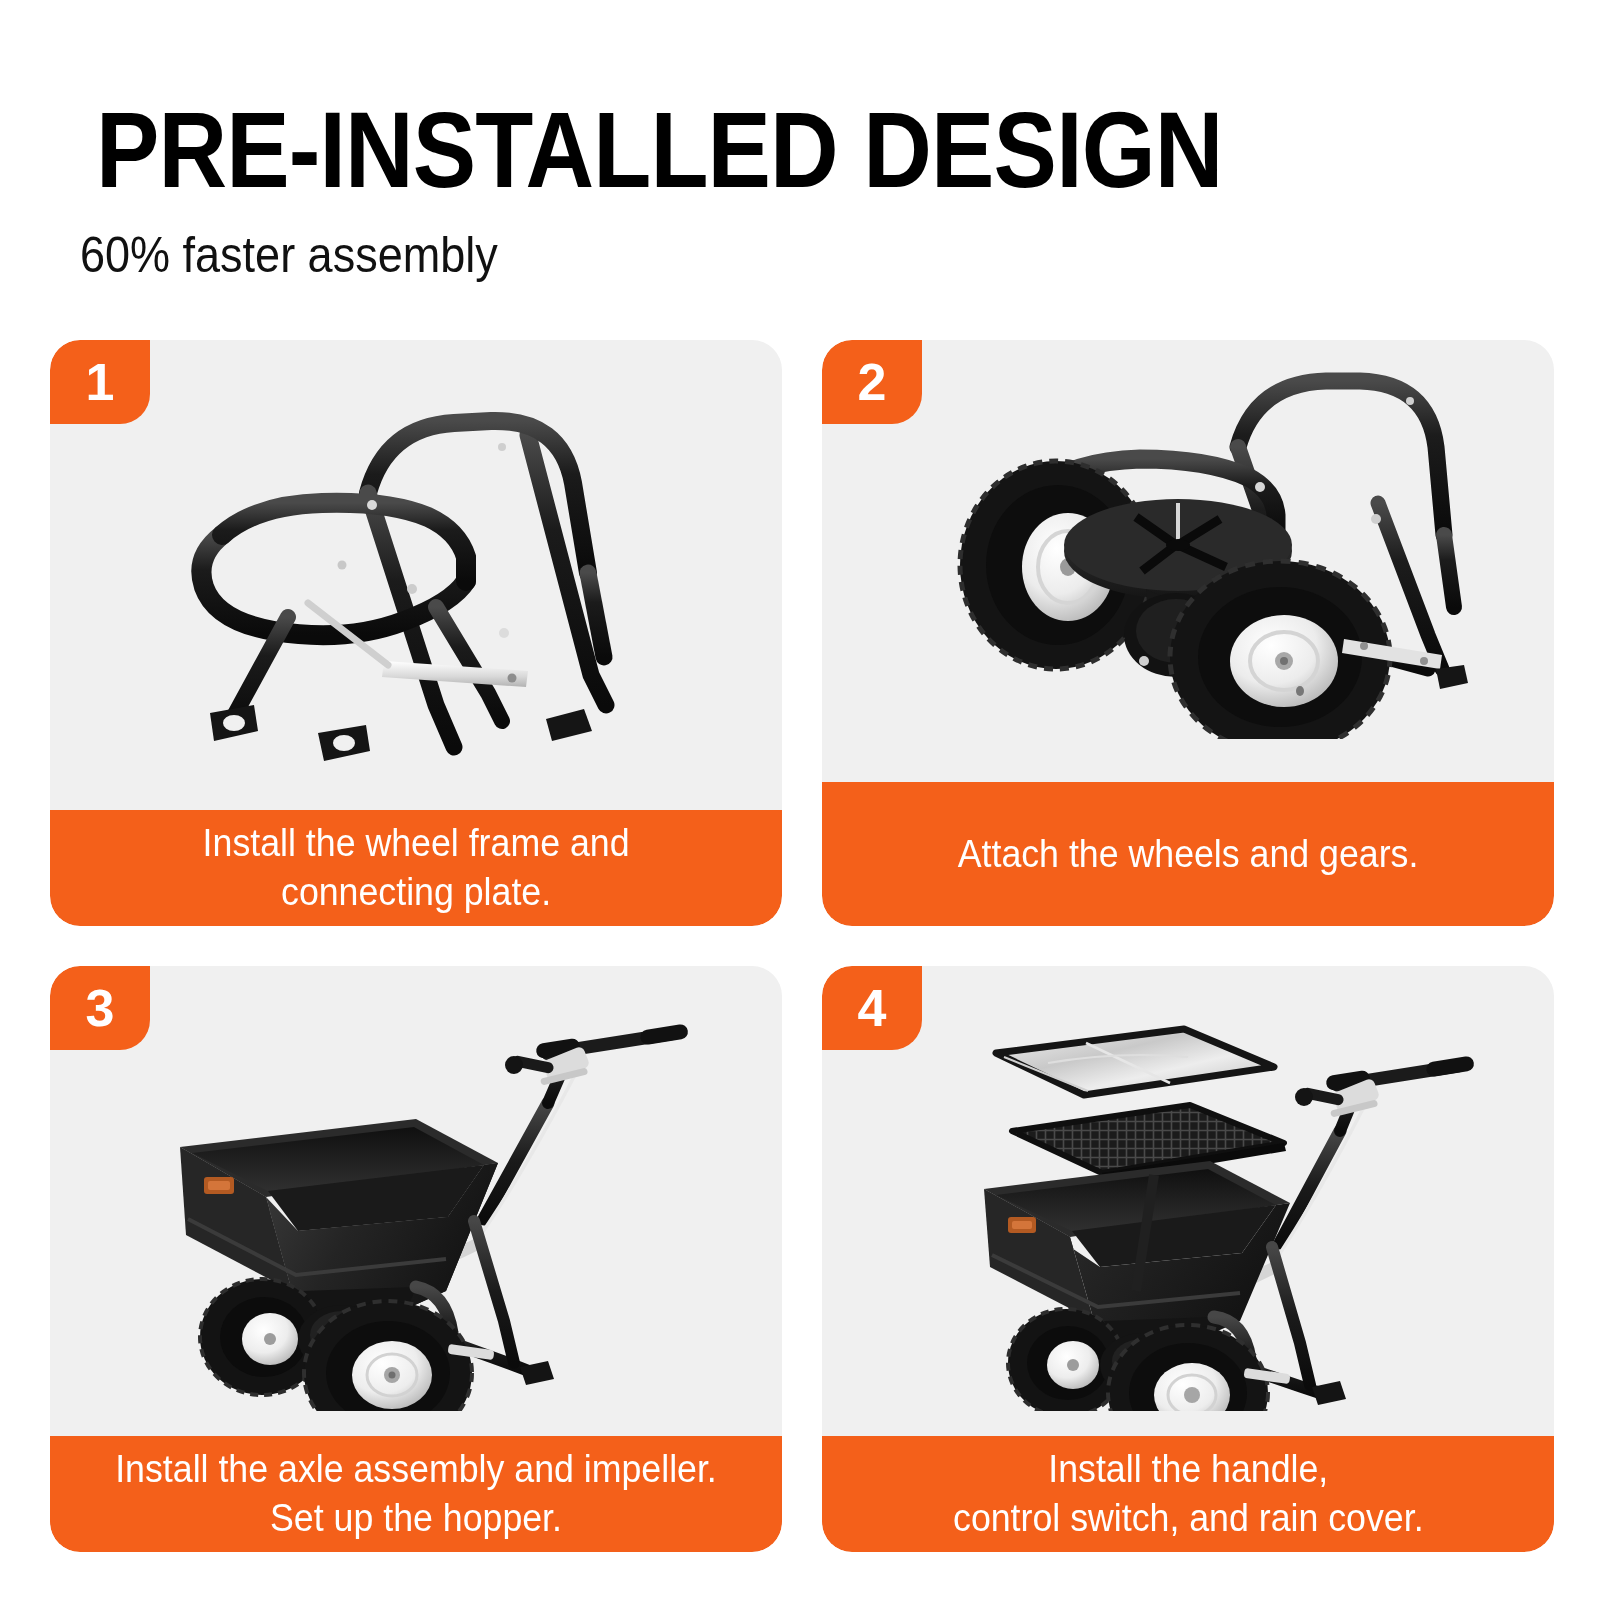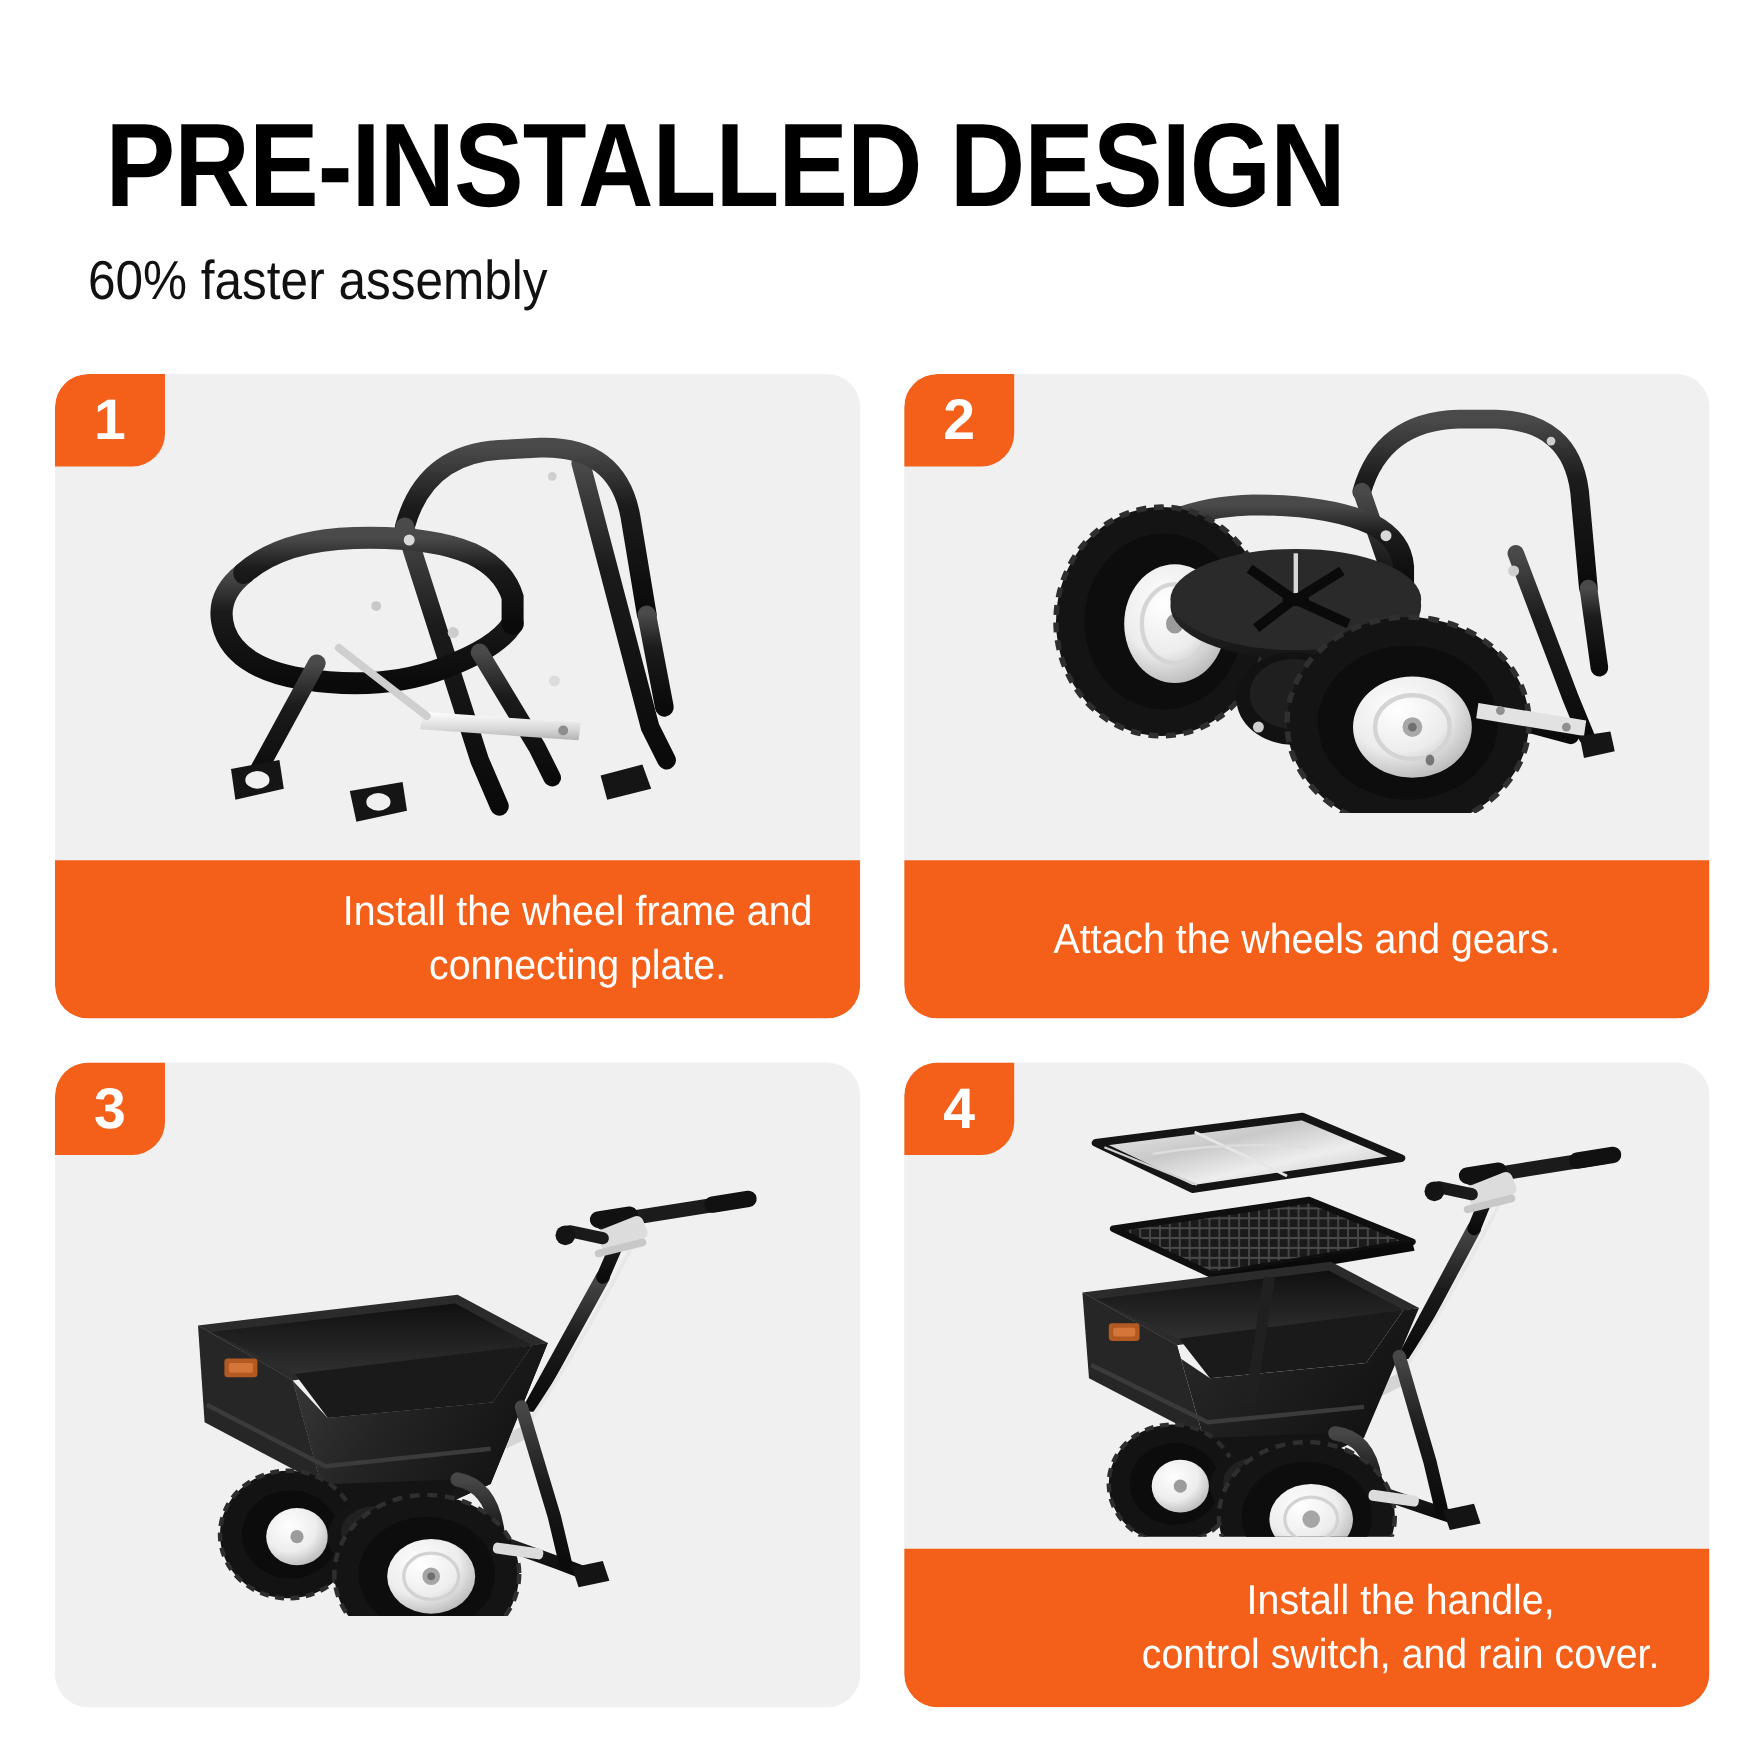--- a/index.html
+++ b/index.html
@@ -123,21 +123,21 @@
 
   .caption-text {
     font-family: "Liberation Sans Narrow", "Liberation Sans", sans-serif;
     font-size: 38px;
     line-height: 1.28;
     font-weight: 400;
     white-space: pre-line;
     transform: scaleX(0.94);
   }
 
-  .cap-tall { height: 144px; justify-content: flex-end; }
+  .cap-tall { height: 116px; }
   .cap-short { height: 144px; margin-top: 44px; }
 </style>
 </head>
 <body>
 
 <div class="page">
 
   <div class="header">
     <div class="title">PRE-INSTALLED DESIGN</div>
     <div class="subtitle">60% faster assembly</div>
@@ -392,20 +392,24 @@
             <ellipse cx="276" cy="384" rx="25" ry="21" fill="none" stroke="#d2d2d2" stroke-width="3"></ellipse>
             <circle cx="276" cy="384" r="8" fill="#a6a6a6"></circle>
             <circle cx="276" cy="384" r="3.5" fill="#6f6f6f"></circle>
           </g>
 
           <path d="M404 376 L432 370 L438 388 L410 394 Z" fill="#141414"></path>
           <g>
             <rect x="332" y="356" width="46" height="10" rx="4" fill="#dcdcdc" transform="rotate(8 355 361)"></rect>
           </g>
         </svg>
+      </div>
+      <div class="caption cap-tall">
+        <span class="caption-text">Install the axle assembly and impeller.
+Set up the hopper.</span>
       </div>
     </div>
 
     <div class="card">
       <div class="badge">
         <span class="badge-num">4</span>
       </div>
       <div class="photo">
         <svg width="600" height="420" viewBox="0 0 600 420">
           <defs>

